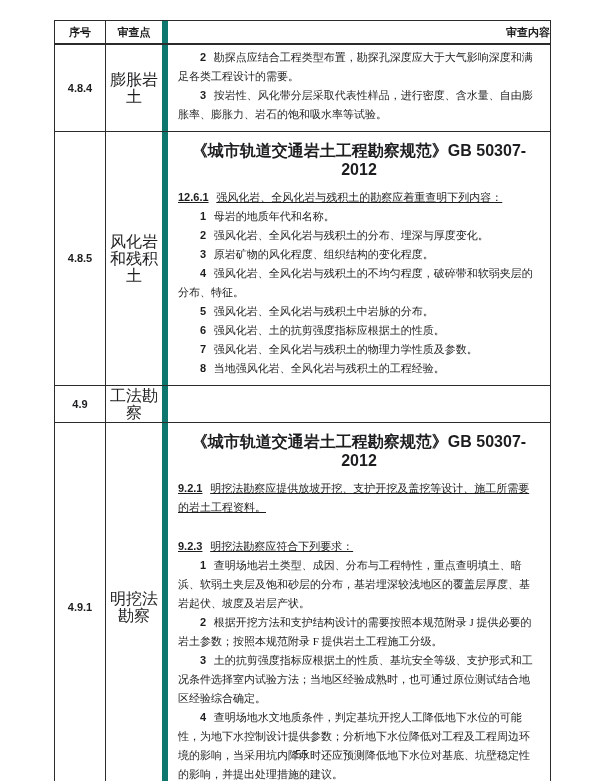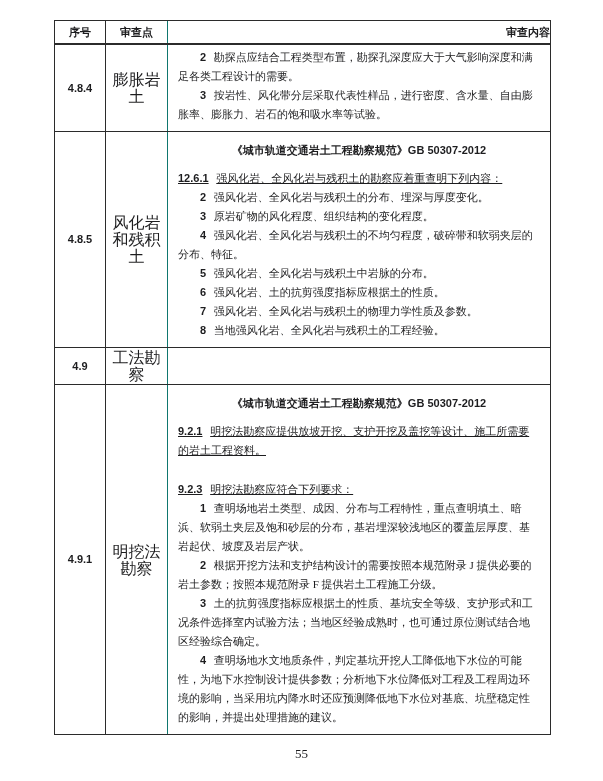--- a/index.html
+++ b/index.html
@@ -46,21 +46,21 @@
     border-right: 1px solid #2b2b2b;
     display: flex;
     align-items: center;
     justify-content: center;
     flex-direction: column;
     text-align: right;
     flex-shrink: 0;
   }
   .cell-point {
     width: 62px;
-    border-right: 1px solid #0f766e;
+    border-right: 6px solid #0f766e;
     display: flex;
     align-items: center;
     justify-content: center;
     flex-direction: column;
     text-align: center;
     flex-shrink: 0;
   }
   .cell-content {
     flex: 1;
     padding: 3px 10px 7px 10px;
@@ -69,21 +69,21 @@
   .row-id {
     font-weight: bold;
     font-family: "Liberation Sans", "DejaVu Sans", sans-serif;
     font-size: 11px;
   }
   .point-line { font-size: 16px; line-height: 17px; }
   .p-title {
     text-align: center;
     font-weight: bold;
     font-family: "Liberation Sans", "DejaVu Sans", sans-serif;
-    font-size: 11px;
+    font-size: 16px;
     margin: 6px 0 9px 0;
   }
   .p-clause { margin: 0; text-decoration: underline; }
   .p-clause .num { font-weight: bold; font-family: "Liberation Sans", "DejaVu Sans", sans-serif; margin-right: 0.7em; }
   .p-item { margin: 0; text-indent: 2em; }
   .p-item .num { font-weight: bold; font-family: "Liberation Sans", "DejaVu Sans", sans-serif; margin-right: 0.7em; }
   .gap-before { margin-top: 20px; }
   .page-number {
     position: absolute;
     top: 746px;
@@ -121,20 +121,21 @@
           <div class="cell cell-id">
             <div class="row-id">4.8.5</div>
           </div>
           <div class="cell cell-point">
             <div class="point-line">风化岩</div>
             <div class="point-line">和残积土</div>
           </div>
           <div class="cell cell-content">
             <div class="p-title">《城市轨道交通岩土工程勘察规范》GB 50307-2012</div>
             <div class="p-clause"><span class="num">12.6.1</span><span>强风化岩、全风化岩与残积土的勘察应着重查明下列内容：</span></div>
+            <div class="p-item"><span class="num">1</span><span>母岩的地质年代和名称。</span></div>
             <div class="p-item"><span class="num">2</span><span>强风化岩、全风化岩与残积土的分布、埋深与厚度变化。</span></div>
             <div class="p-item"><span class="num">3</span><span>原岩矿物的风化程度、组织结构的变化程度。</span></div>
             <div class="p-item"><span class="num">4</span><span>强风化岩、全风化岩与残积土的不均匀程度，破碎带和软弱夹层的分布、特征。</span></div>
             <div class="p-item"><span class="num">5</span><span>强风化岩、全风化岩与残积土中岩脉的分布。</span></div>
             <div class="p-item"><span class="num">6</span><span>强风化岩、土的抗剪强度指标应根据土的性质。</span></div>
             <div class="p-item"><span class="num">7</span><span>强风化岩、全风化岩与残积土的物理力学性质及参数。</span></div>
             <div class="p-item"><span class="num">8</span><span>当地强风化岩、全风化岩与残积土的工程经验。</span></div>
           </div>
         </div>
         <div class="t-row">

